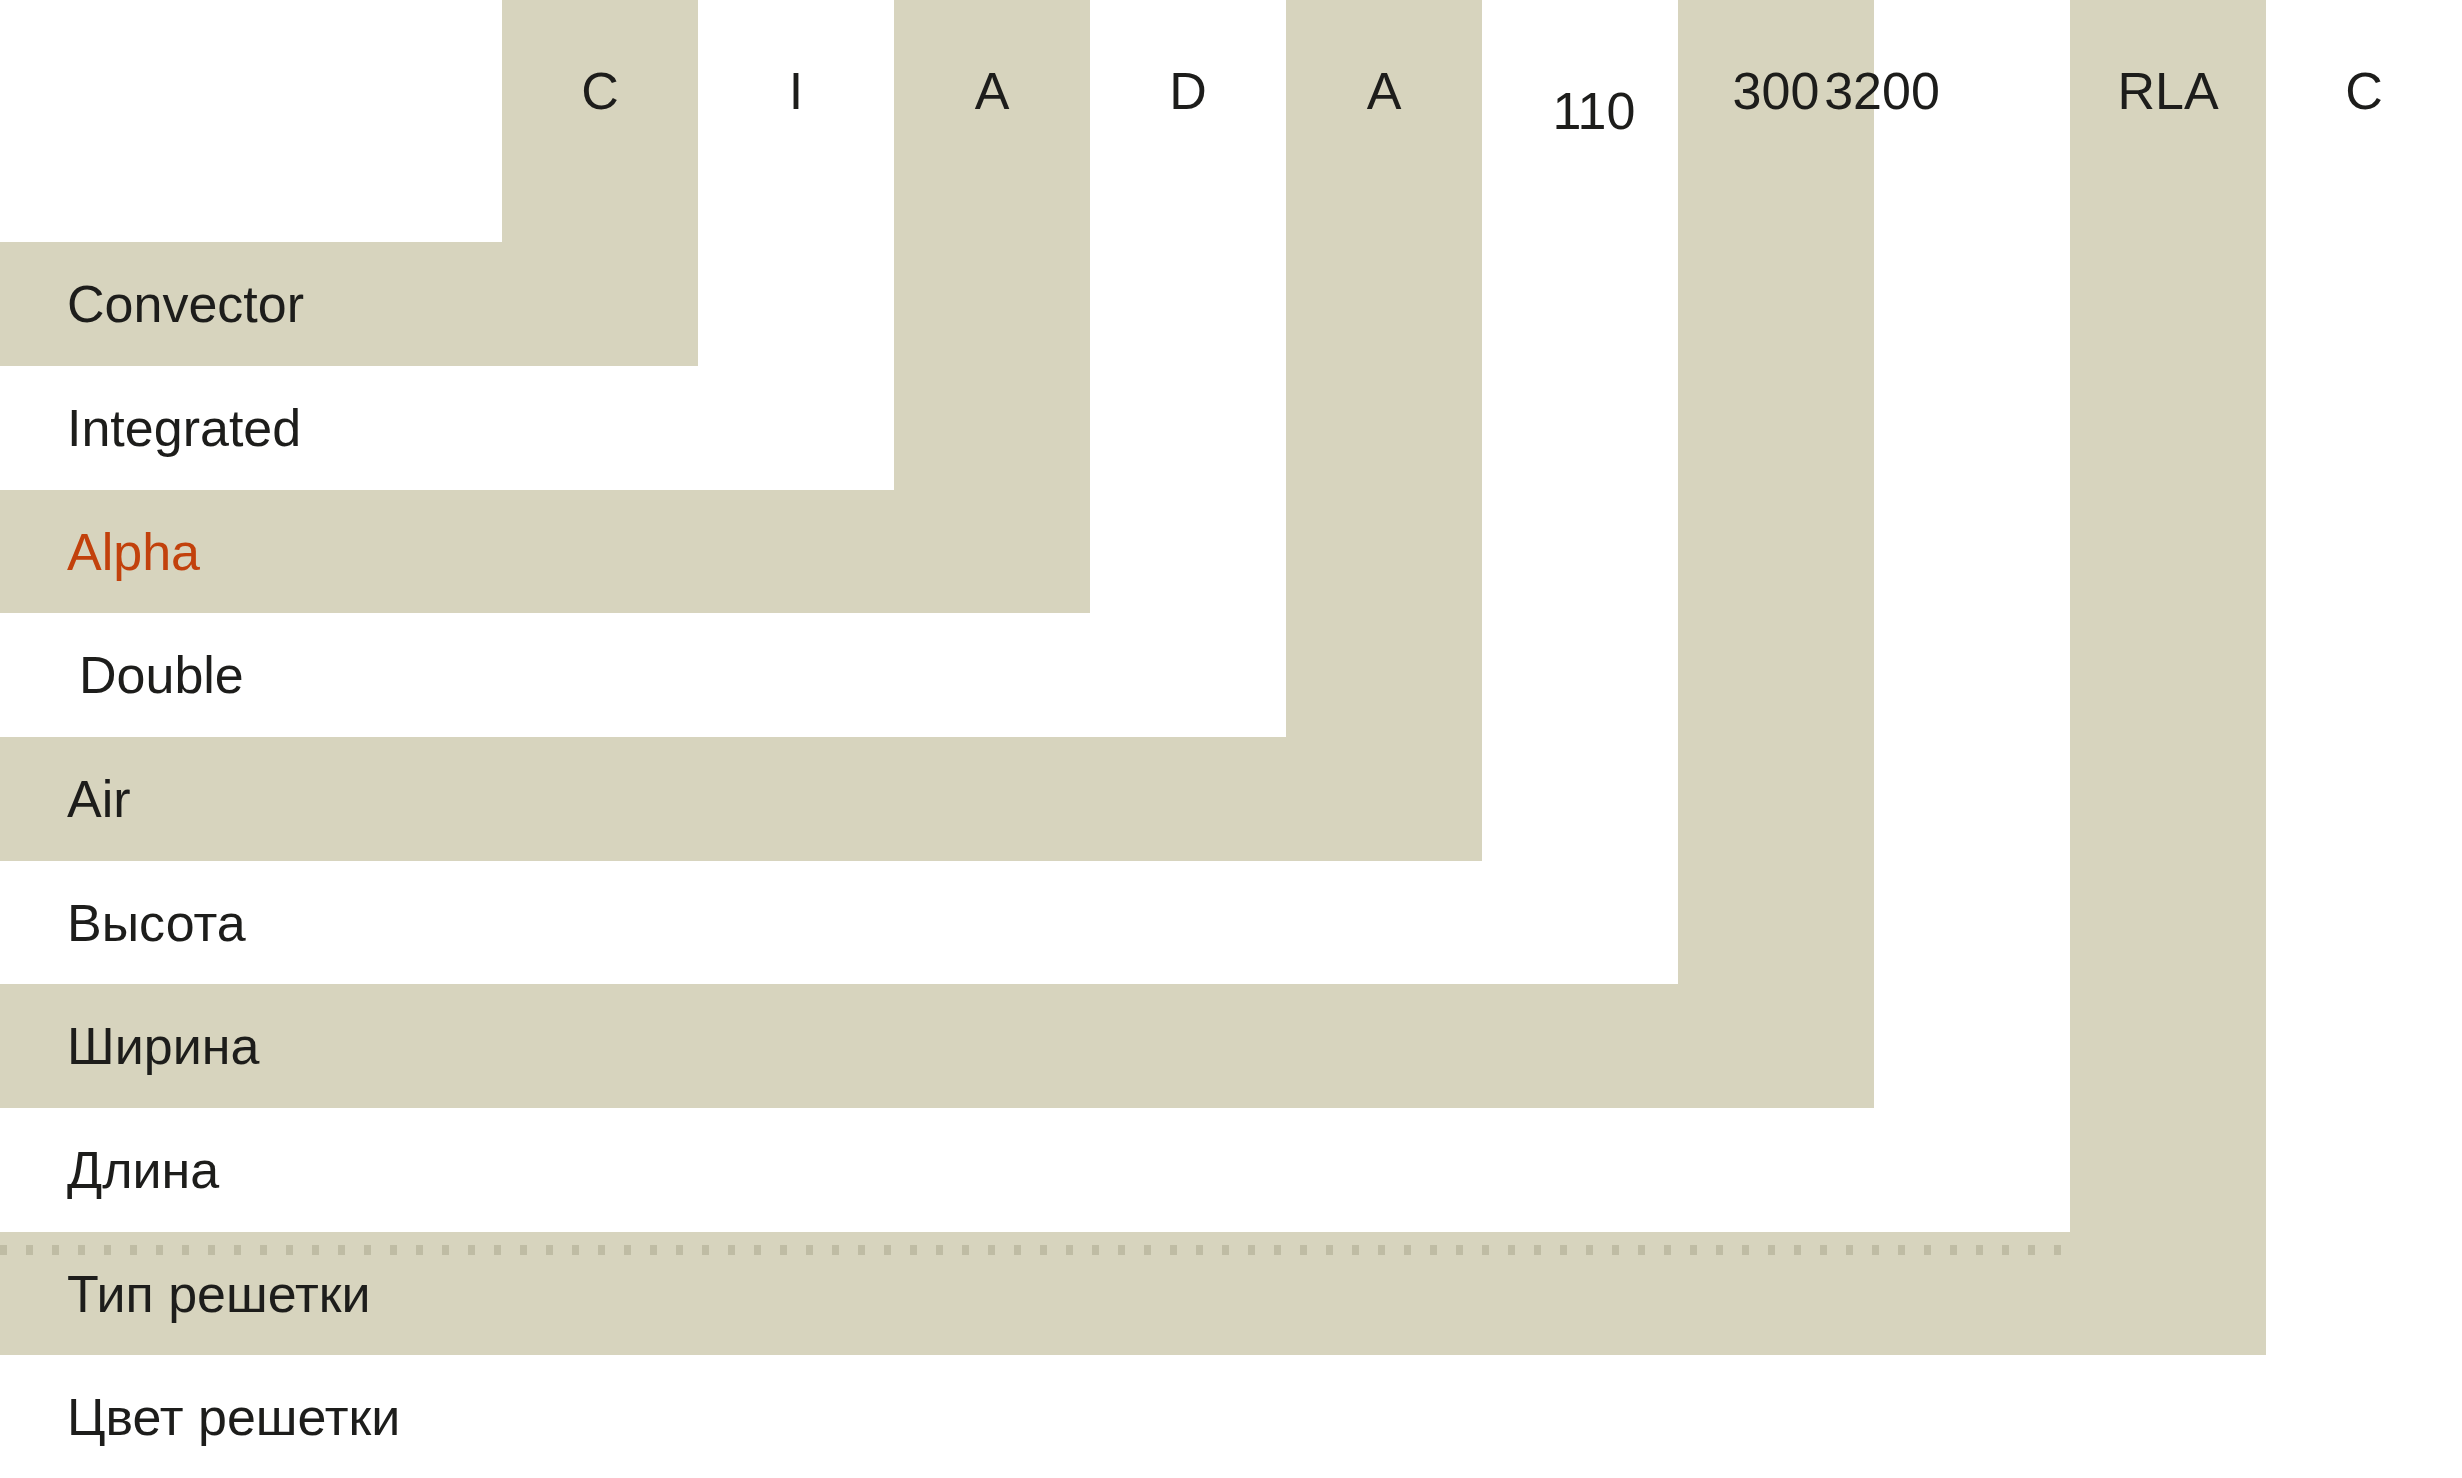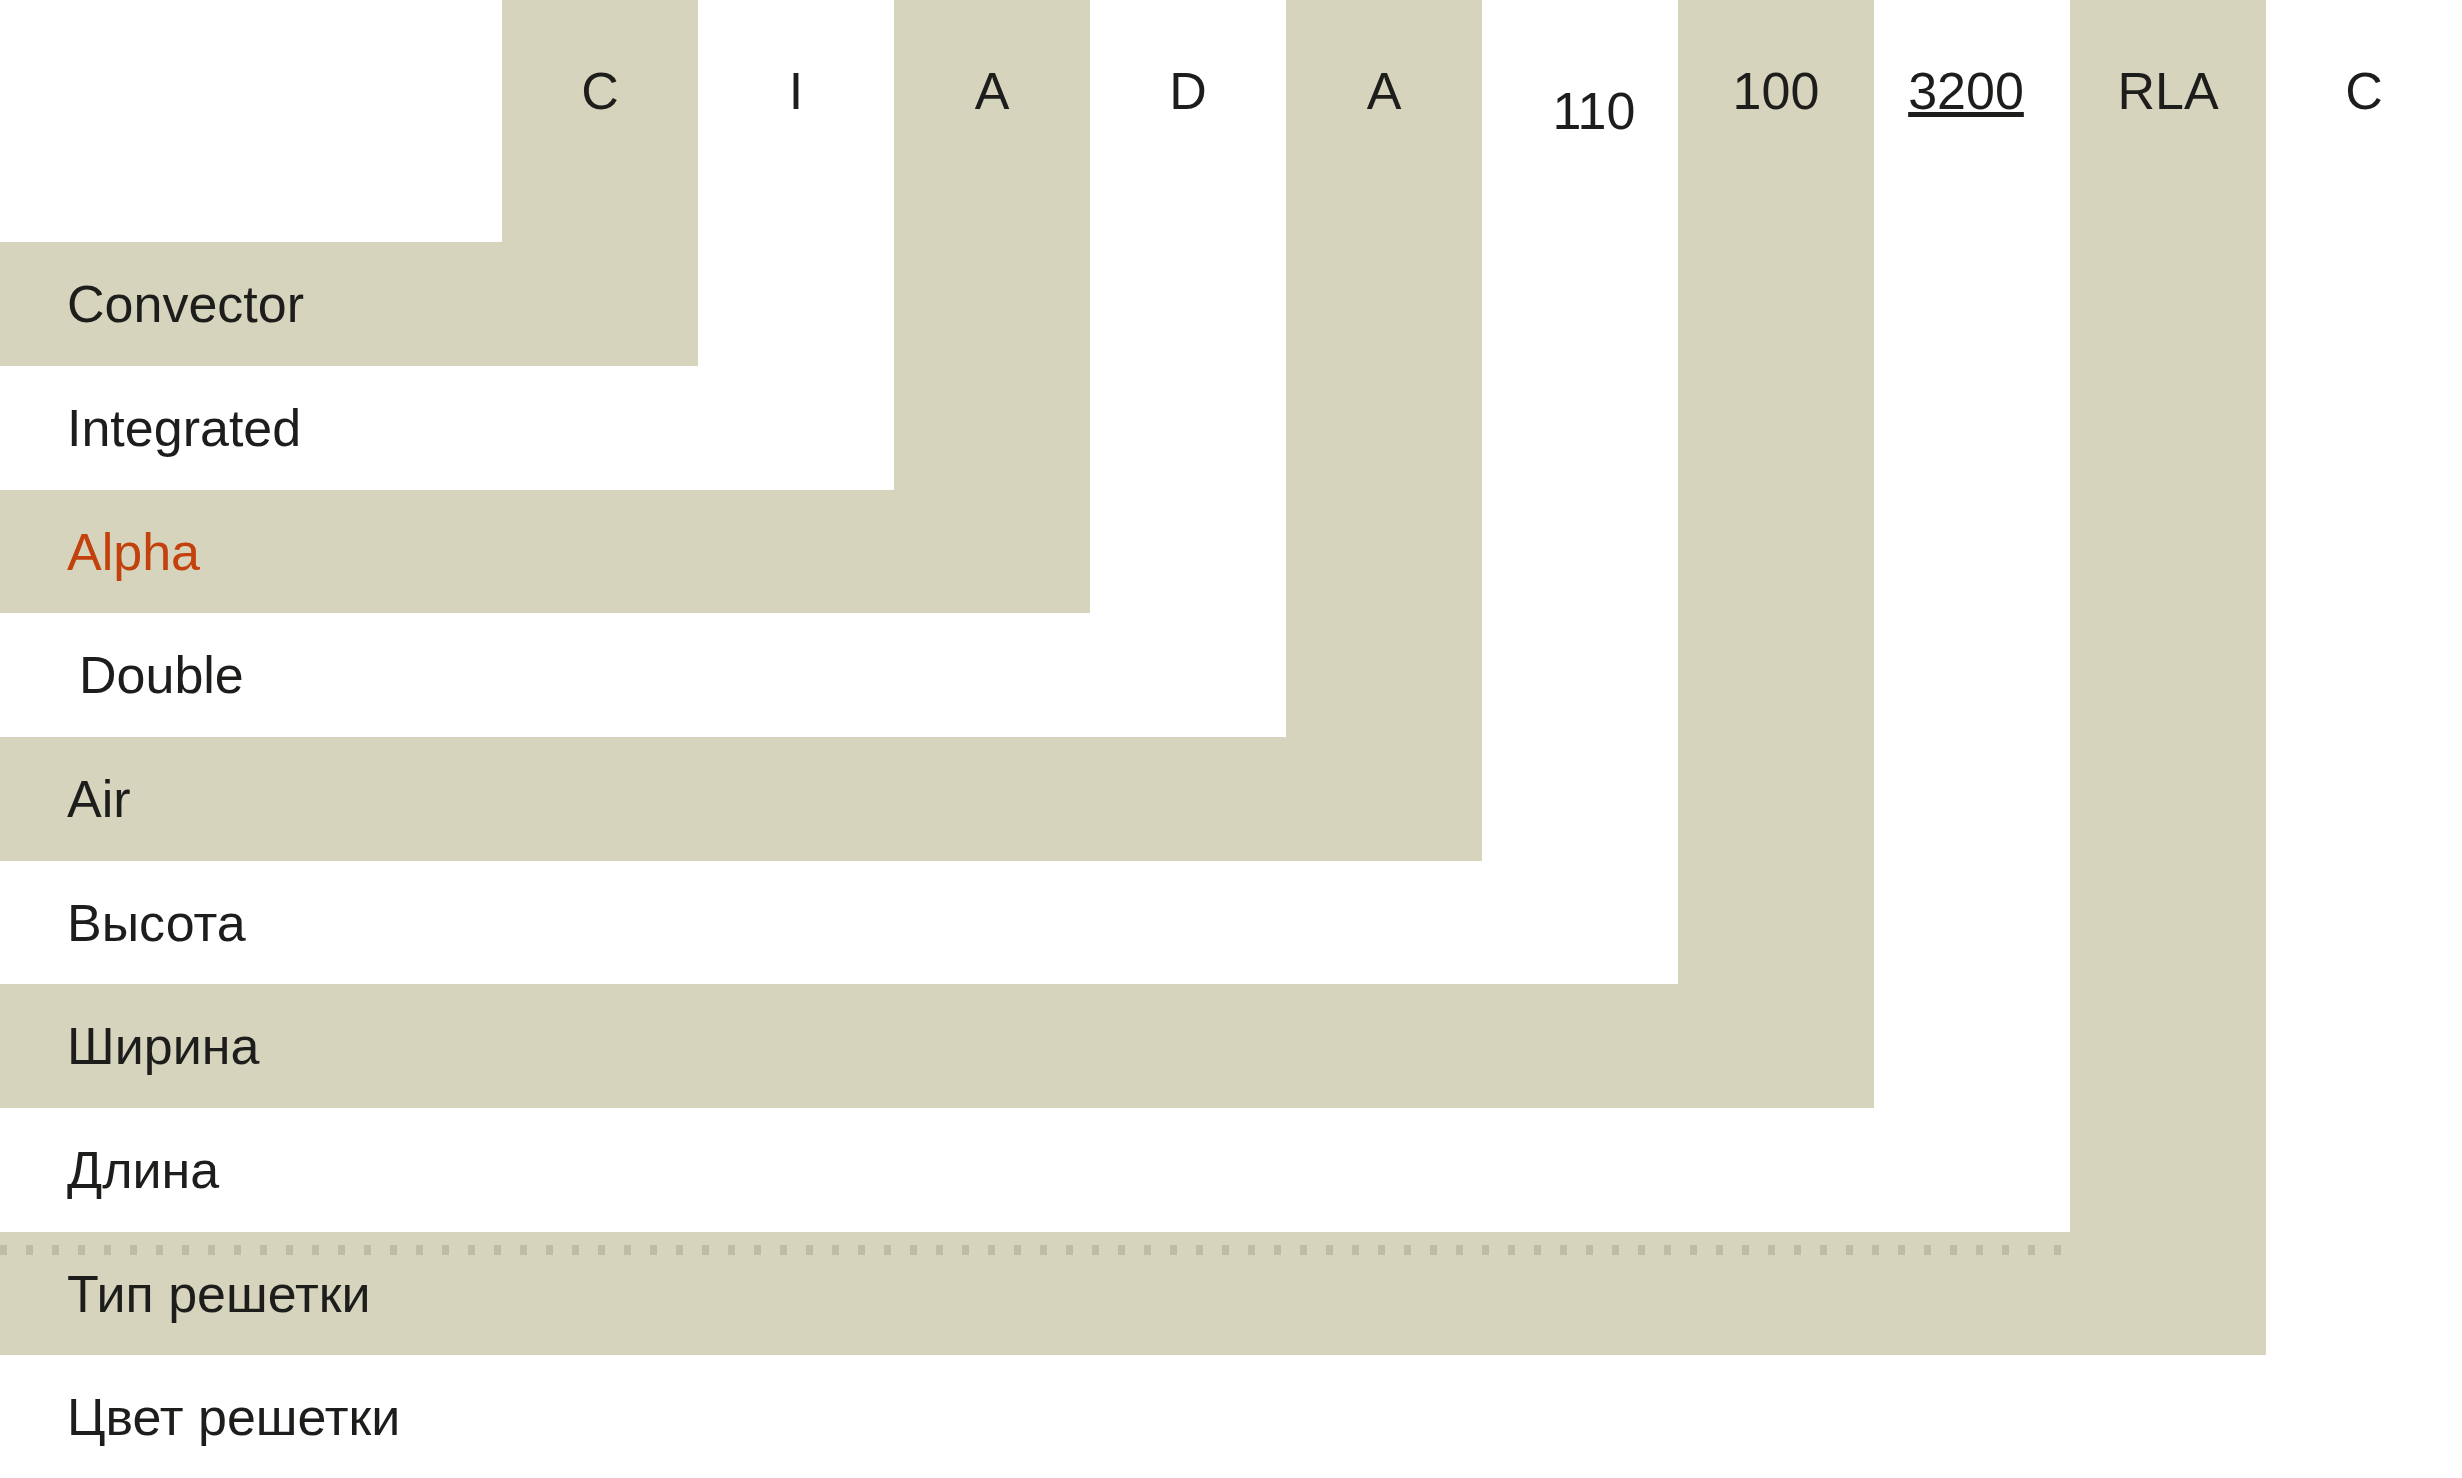--- a/index.html
+++ b/index.html
@@ -68,25 +68,25 @@
     <div class="band" style="left: 1286px; top: 0px; width: 196px; height: 861px; background: rgb(215, 212, 190);"></div>
     <div class="band" style="left: 0px; top: 737px; width: 1482px; height: 124px; background: rgb(215, 212, 190);"></div>
     <div class="code" style="left: 1286px; width: 196px; color: rgb(29, 29, 27);">A</div>
     <div class="row-label" style="left: 0px; top: 737px; width: 1482px; height: 124px; color: rgb(29, 29, 27);">Air</div>
     <div class="band" style="left: 1482px; top: 0px; width: 196px; height: 984px; background: rgb(255, 255, 255);"></div>
     <div class="band" style="left: 0px; top: 861px; width: 1678px; height: 124px; background: rgb(255, 255, 255);"></div>
     <div class="code" style="left: 1482px; width: 224px; color: rgb(29, 29, 27); margin-top: 20px;">110</div>
     <div class="row-label" style="left: 0px; top: 861px; width: 1678px; height: 124px; color: rgb(29, 29, 27);">Высота</div>
     <div class="band" style="left: 1678px; top: 0px; width: 196px; height: 1108px; background: rgb(215, 212, 190);"></div>
     <div class="band" style="left: 0px; top: 984px; width: 1874px; height: 124px; background: rgb(215, 212, 190);"></div>
-    <div class="code" style="left: 1678px; width: 196px; color: rgb(29, 29, 27);">100</div>
+    <div class="code" style="left: 1678px; width: 196px; color: rgb(29, 29, 27);">300</div>
     <div class="row-label" style="left: 0px; top: 984px; width: 1874px; height: 124px; color: rgb(29, 29, 27);">Ширина</div>
     <div class="band" style="left: 1874px; top: 0px; width: 196px; height: 1232px; background: rgb(255, 255, 255);"></div>
     <div class="band" style="left: 0px; top: 1108px; width: 2070px; height: 124px; background: rgb(255, 255, 255);"></div>
-    <div class="code" style="left: 1868px; width: 196px; color: rgb(29, 29, 27); text-decoration: underline;">3200</div>
+    <div class="code" style="left: 1784px; width: 196px; color: rgb(29, 29, 27);">3200</div>
     <div class="row-label" style="left: 0px; top: 1108px; width: 2324px; height: 124px; color: rgb(29, 29, 27);">Длина</div>
     <div class="band" style="left: 2070px; top: 0px; width: 196px; height: 1355px; background: rgb(215, 212, 190);"></div>
     <div class="band" style="left: 0px; top: 1232px; width: 2266px; height: 124px; background: rgb(215, 212, 190);"></div>
     <div class="dotted-line" style="left: 0px; top: 1245px; width: 2070px; background: repeating-linear-gradient(to right, rgb(191, 188, 164) 0px, rgb(191, 188, 164) 7px, transparent 7px, transparent 26px);"></div>
     <div class="code" style="left: 2070px; width: 196px; color: rgb(29, 29, 27);">RLA</div>
     <div class="row-label" style="left: 0px; top: 1232px; width: 2266px; height: 124px; color: rgb(29, 29, 27);">Тип решетки</div>
     <div class="band" style="left: 2266px; top: 0px; width: 196px; height: 1479px; background: rgb(255, 255, 255);"></div>
     <div class="band" style="left: 0px; top: 1355px; width: 2462px; height: 124px; background: rgb(255, 255, 255);"></div>
     <div class="code" style="left: 2266px; width: 196px; color: rgb(29, 29, 27);">C</div>
     <div class="row-label" style="left: 0px; top: 1355px; width: 2462px; height: 124px; color: rgb(29, 29, 27);">Цвет решетки</div>

